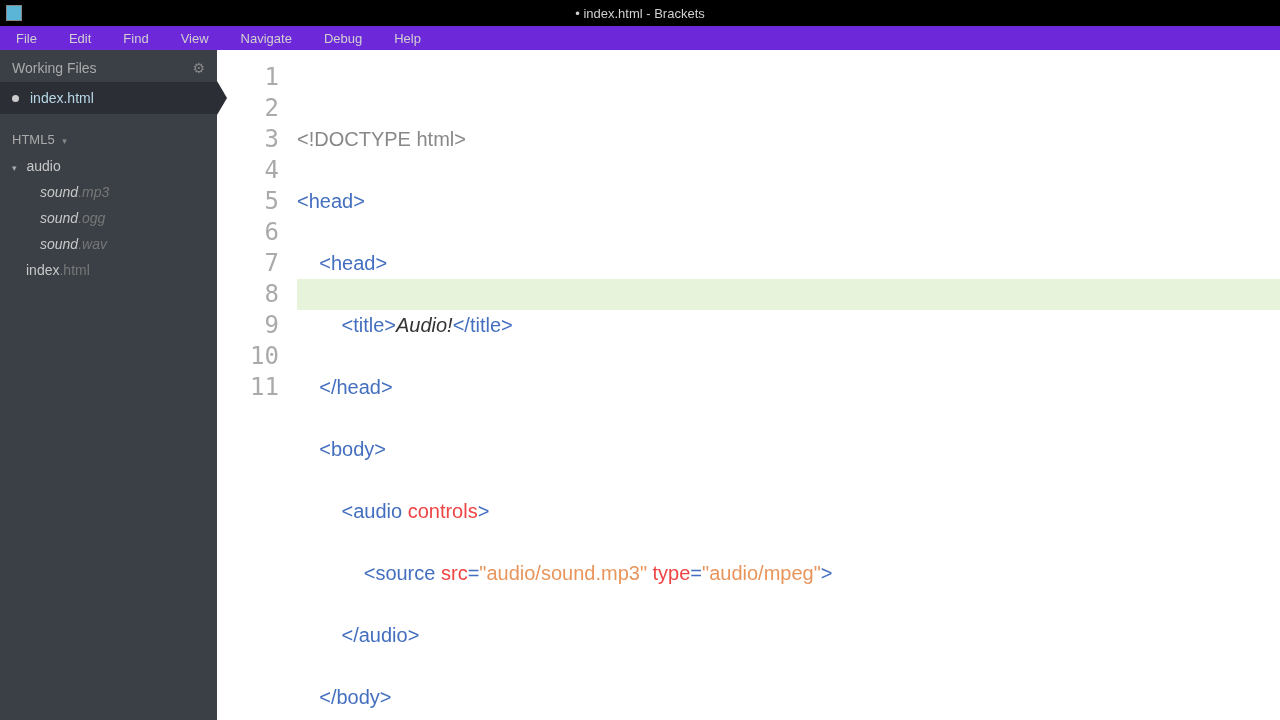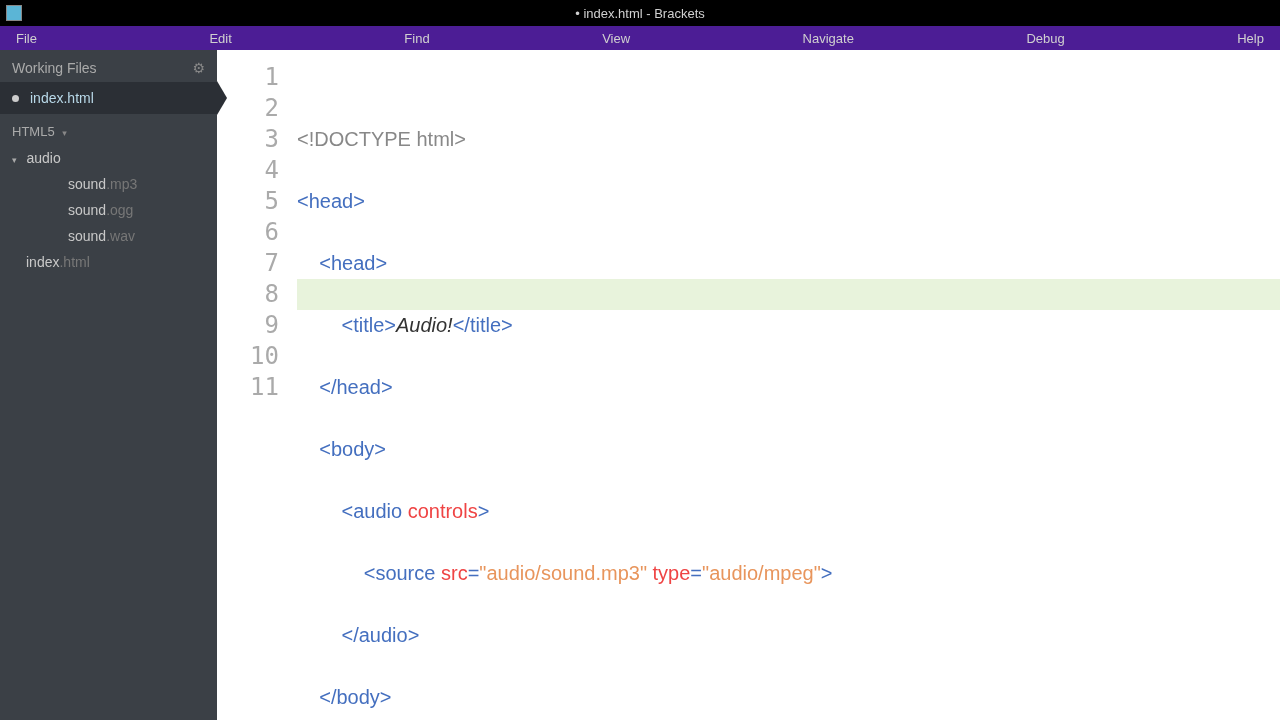--- a/index.html
+++ b/index.html
@@ -2,40 +2,40 @@
 <html><head>
 <meta charset="utf-8">
 <style>
 * { margin: 0; padding: 0; box-sizing: border-box; font-family: -apple-system, "Segoe UI", Arial, sans-serif; }
 body { width: 1280px; height: 720px; overflow: hidden; background: #fff; }
 
 .titlebar { height: 26px; background: #000000; display: flex; align-items: center; }
 .titlebar-icon { width: 16px; height: 16px; margin-left: 6px; background: #5bb5d6; border: 1px solid #888; }
 .titlebar-text { color: #d0d0d0; font-size: 13px; position: absolute; left: 50%; transform: translateX(-50%); }
 
-.menubar { height: 24px; background: #4c1d95; display: flex; align-items: center; padding: 0 6px; gap: 0; justify-content: space-between; }
+.menubar { height: 24px; background: #6d28d9; display: flex; align-items: center; padding: 0 6px; gap: 12px; }
 .menubar .item { color: #d0d0d0; font-size: 13px; padding: 3px 10px; cursor: pointer; }
 
 .main { display: flex; height: calc(720px - 50px); }
 
 .sidebar { width: 217px; background: #3b4046; display: flex; flex-direction: column; }
 .working-header { color: #aaa; font-size: 14px; padding: 10px 12px 6px; display: flex; justify-content: space-between; align-items: center; }
 .gear { color: #888; font-size: 14px; }
 .working-file { background: #2b2f35; color: #b8d8e8; font-size: 14px; padding: 8px 12px 8px 30px; display: flex; align-items: center; position: relative; }
 .working-file .dot { position: absolute; left: 12px; width: 7px; height: 7px; background: #ccc; border-radius: 50%; }
 .arrow-out { position: absolute; right: -10px; top: 50%; transform: translateY(-50%); width: 0; height: 0; border-top: 17px solid transparent; border-bottom: 17px solid transparent; border-left: 10px solid #2b2f35; }
 
-.filetype { color: #aaa; font-size: 13px; padding: 10px 12px 6px; }
+.filetype { color: #aaa; font-size: 13px; padding: 18px 12px 6px; }
 .filetype::after { content: "▾"; font-size: 9px; margin-left: 4px; color: #888; }
 
 .tree { color: #aaa; font-size: 14px; }
 .tree-item { padding: 5px 12px 5px 26px; cursor: pointer; }
 .tree-folder { padding-left: 12px; position: relative; }
 .tree-folder::before { content: "▾"; font-size: 9px; margin-right: 6px; color: #aaa; }
-.tree-file { padding-left: 68px; }
+.tree-file { padding-left: 40px; font-style: italic; }
 .tree-root { padding-left: 26px; }
 .fn-base { color: #c8c8c8; }
 .fn-ext { color: #777; }
 
 .editor { flex: 1; background: #fff; display: flex; }
 .gutter { width: 80px; background: #fff; text-align: right; padding-top: 12px; }
 .gutter .ln { color: #aaa; font-family: "Consolas","Menlo",monospace; font-size: 24px; line-height: 31px; padding-right: 18px; }
 .code { flex: 1; padding-top: 12px; font-family: "Consolas","Menlo",monospace; font-size: 20px; line-height: 31px; white-space: pre; position: relative; }
 .line { height: 31px; }
 .line-hl-bg { position: absolute; left: 0; right: 0; height: 31px; top: calc(12px + 7 * 31px); background: #e8f3dc; z-index: 0; }

